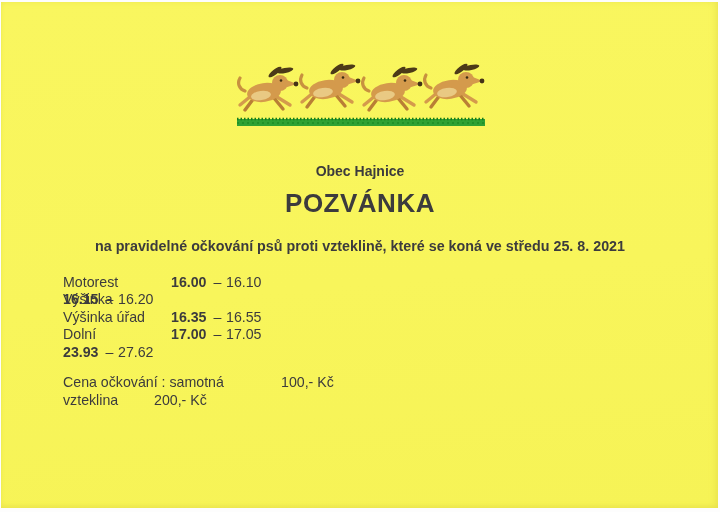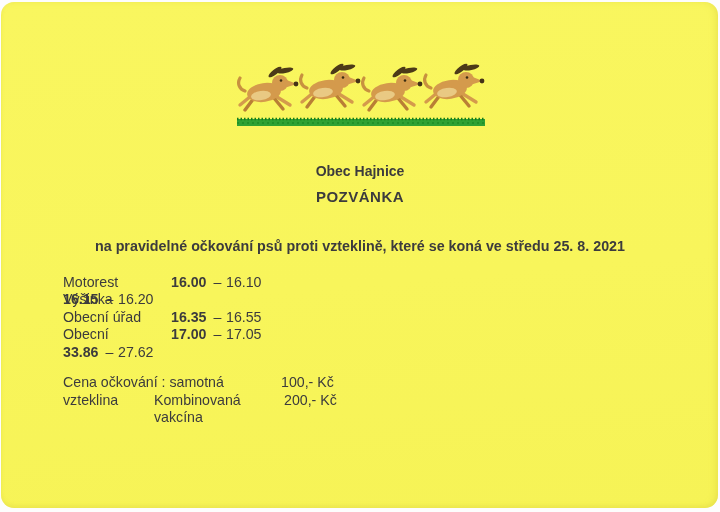--- a/index.html
+++ b/index.html
@@ -13,32 +13,31 @@
     width: 720px;
     height: 512px;
     background: #fdfdfd;
     overflow: hidden;
   }
   .paper {
     position: absolute;
     top: 2px; left: 1px; right: 2px; bottom: 4px;
     background: linear-gradient(175deg, #f9f65f 0%, #f8f55b 55%, #f6f356 100%);
     box-shadow: inset -3px 0 6px rgba(210,200,60,0.25), inset 0 -2px 4px rgba(210,200,60,0.2);
-    border-radius: 13px;
   }
   .dogs-banner {
     position: absolute;
     left: 236px;
     top: 58px;
     width: 248px;
     height: 68px;
   }
   .centered-text { position: absolute; left: 0; width: 718px; text-align: center; color: #3c3b3d; }
   .municipality { top: 161px; font-size: 14px; font-weight: 700; }
-  .doc-title { top: 186px; font-size: 15px; font-weight: 700; letter-spacing: 0.5px; }
+  .doc-title { top: 186px; font-size: 26px; font-weight: 700; letter-spacing: 0.5px; }
   .doc-subtitle { top: 236px; font-size: 14.3px; font-weight: 700; }
   .schedule {
     position: absolute;
     left: 62px;
     top: 272px;
     color: #3c3b3d;
     font-size: 14.2px;
   }
   .schedule-row { display: flex; height: 17.4px; line-height: 17.4px; }
   .schedule-row .place { width: 108px; }
@@ -113,44 +112,43 @@
         <span class="start">16.00</span>
         <span class="sep">–</span>
         <span class="end">16.10</span>
       </div>
       <div class="schedule-row">
         <span class="start">16.15</span>
         <span class="sep">–</span>
         <span class="end">16.20</span>
       </div>
       <div class="schedule-row">
-        <span class="place">Obecní úřad</span>
+        <span class="place">Výšinka úřad</span>
         <span class="start">16.35</span>
         <span class="sep">–</span>
         <span class="end">16.55</span>
       </div>
       <div class="schedule-row">
-        <span class="place">Obecní</span>
+        <span class="place">Dolní</span>
         <span class="start">17.00</span>
         <span class="sep">–</span>
         <span class="end">17.05</span>
       </div>
       <div class="schedule-row">
-        <span class="start">33.86</span>
+        <span class="start">23.93</span>
         <span class="sep">–</span>
         <span class="end">27.62</span>
       </div>
     </div>
 
     <div class="pricing">
       <div class="pricing-row">
         <span class="label-1"><span>Cena očkování :</span>&nbsp;<span>samotná vzteklina</span></span>
         <span>100,- Kč</span>
       </div>
       <div class="pricing-row">
         <span class="indent"></span>
-        <span class="label-2">Kombinovaná vakcína</span>
         <span>200,- Kč</span>
       </div>
     </div>
 
   </div>
 </div>
 
 </body></html>

